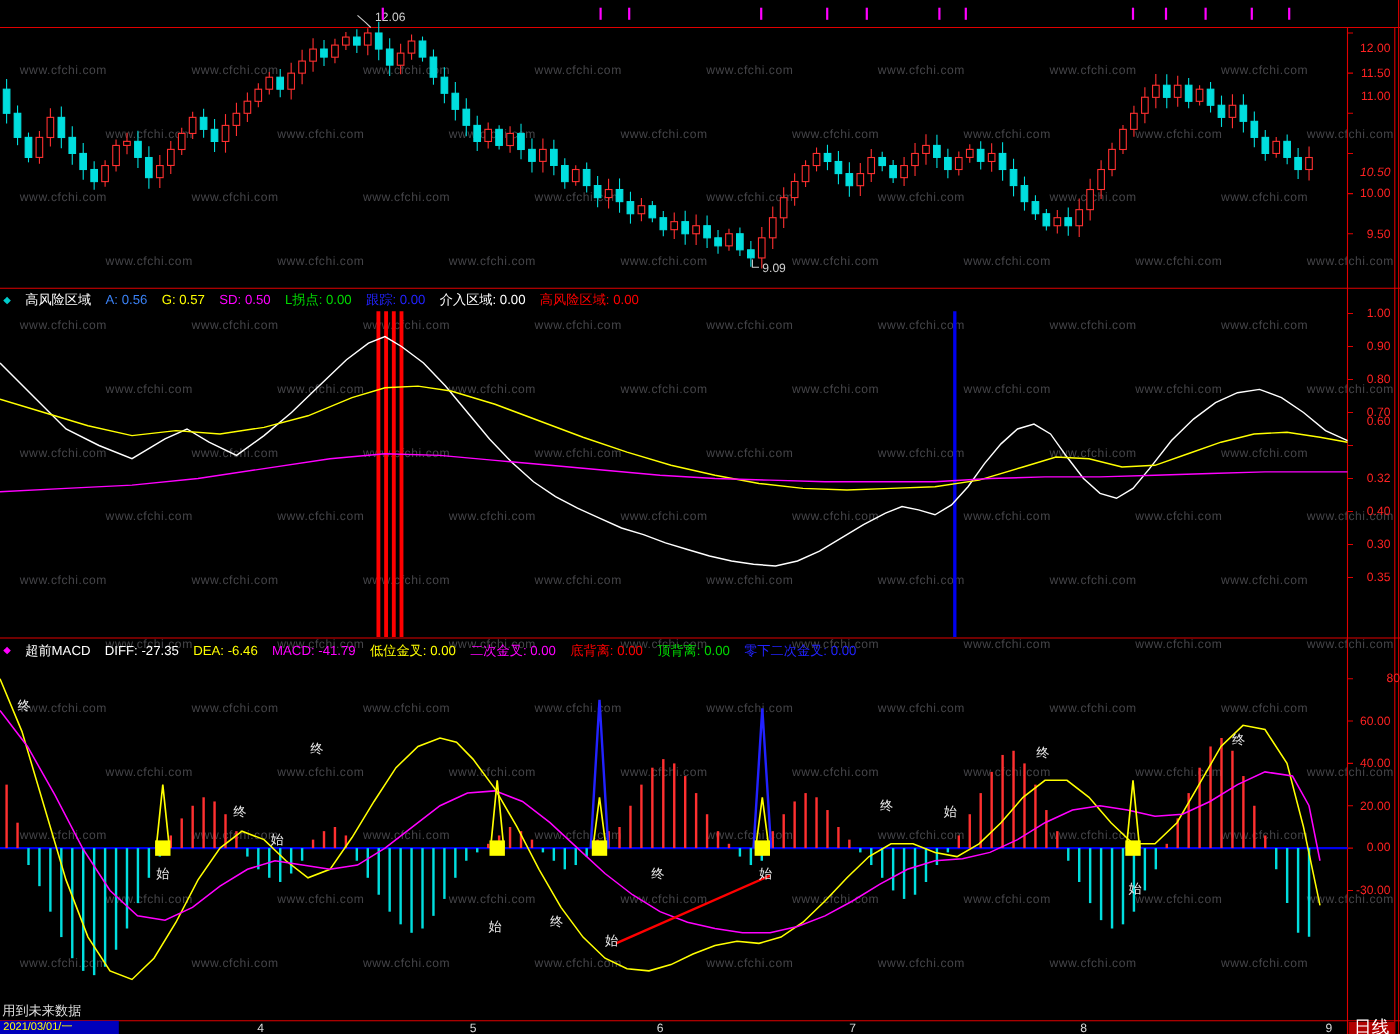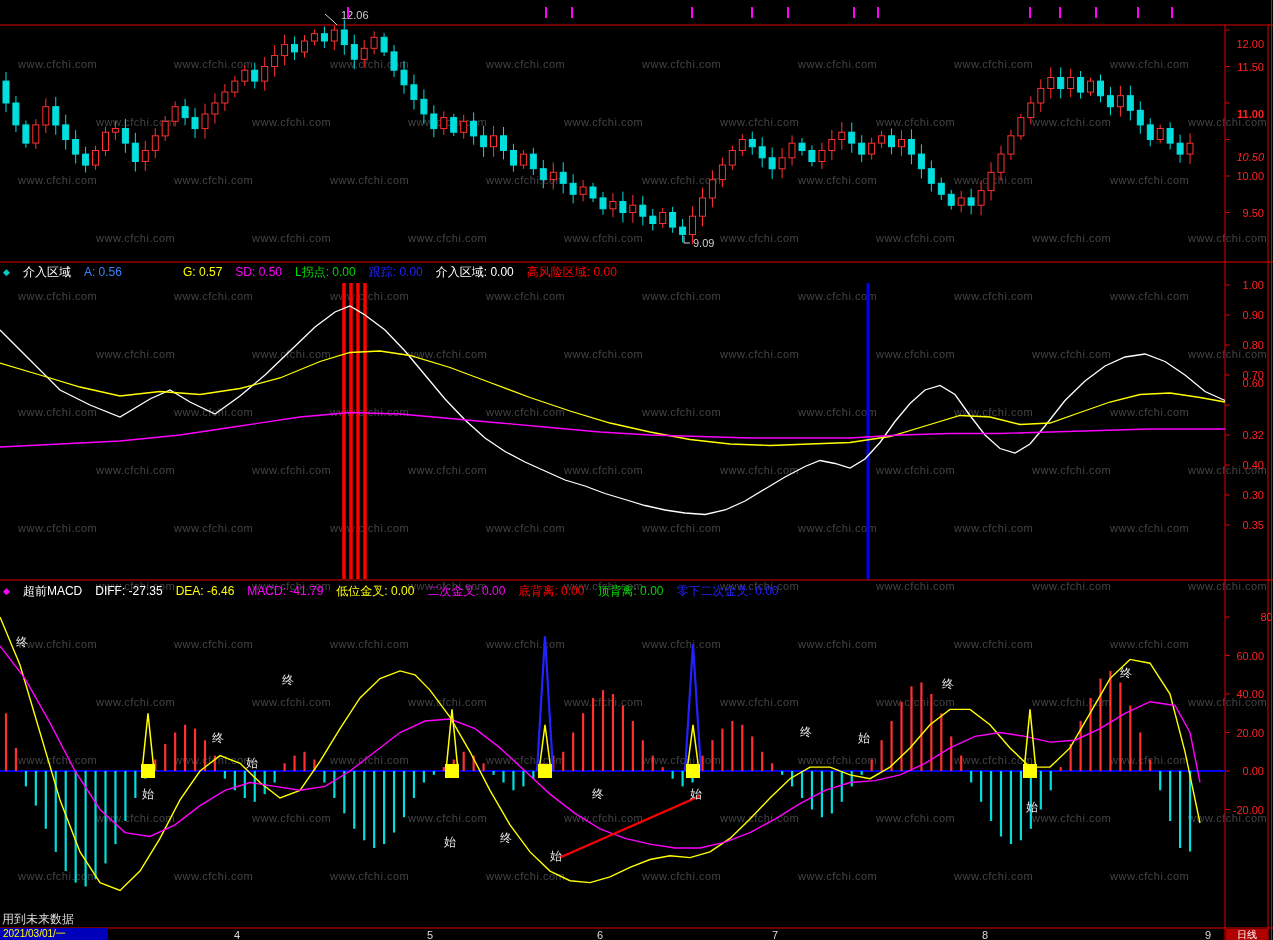--- a/index.html
+++ b/index.html
@@ -17,21 +17,21 @@
   .labelrow{position:absolute;left:3px;display:flex;gap:13px;font-size:12px;white-space:nowrap;
             z-index:3;align-items:center;height:16px;}
   #midlabels{top:264px;} #macdlabels{top:583px;}
   .lr-icon{font-size:9px;line-height:10px;}
   .axis-label{position:absolute;left:1227px;width:37px;text-align:right;color:#ff2222;
               font-size:11px;z-index:3;}
   .month{position:absolute;top:929px;color:#d9d9d9;font-size:11px;transform:translateX(-50%);z-index:3;}
   #datebox{position:absolute;left:0;top:928px;width:108px;height:12px;background:#0000bb;color:#ffff00;
            font-size:10px;line-height:12px;padding-left:3px;box-sizing:border-box;z-index:4;}
   #periodbox{position:absolute;left:1226px;top:929px;width:42px;height:11px;background:#b00000;color:#fff;
-             font-size:10px;line-height:11px;text-align:center;z-index:4;}
+             font-size:16px;line-height:11px;text-align:center;z-index:4;}
   #futurenote{position:absolute;left:2px;top:911px;color:#dcdcdc;font-size:12px;z-index:3;}
   .phaselabel{font-size:12px;}
 </style>
 </head>
 <body>
 
 <div id="app">
 
 
   <div id="wm">
@@ -619,23 +619,23 @@
         <text x="806" y="736.4" fill="#e8e8e8" font-size="12" text-anchor="middle" class="phaselabel">终</text>
         <text x="864" y="742.1" fill="#e8e8e8" font-size="12" text-anchor="middle" class="phaselabel">始</text>
         <text x="948" y="688.2" fill="#e8e8e8" font-size="12" text-anchor="middle" class="phaselabel">终</text>
         <text x="1032" y="811.4" fill="#e8e8e8" font-size="12" text-anchor="middle" class="phaselabel">始</text>
         <text x="1126" y="676.7" fill="#e8e8e8" font-size="12" text-anchor="middle" class="phaselabel">终</text>
       </g>
     </svg>
 
   <div id="midlabels" class="labelrow">
       <span class="lr-icon" style="color: rgb(0, 204, 204);">◆</span>
-      <span style="color: rgb(255, 255, 255);">介入区域</span>
+      <span style="color: rgb(255, 255, 255);">高风险区域</span>
       <span style="color: #3b82f6;">A: 0.56</span>
-      <span style="color: rgb(255, 255, 0); margin-left: 48px;">G: 0.57</span>
+      <span style="color: rgb(255, 255, 0);">G: 0.57</span>
       <span style="color: rgb(255, 0, 255);">SD: 0.50</span>
       <span style="color: rgb(0, 216, 0);">L拐点: 0.00</span>
       <span style="color: rgb(34, 34, 255);">跟踪: 0.00</span>
       <span style="color: rgb(255, 255, 255);">介入区域: 0.00</span>
       <span style="color: rgb(255, 0, 0);">高风险区域: 0.00</span>
     </div>
   <div id="macdlabels" class="labelrow">
       <span class="lr-icon" style="color: rgb(255, 0, 255);">◆</span>
       <span style="color: rgb(255, 255, 255);">超前MACD</span>
       <span style="color: rgb(255, 255, 255);">DIFF: -27.35</span>
@@ -644,39 +644,39 @@
       <span style="color: rgb(255, 255, 0);">低位金叉: 0.00</span>
       <span style="color: rgb(255, 0, 255);">二次金叉: 0.00</span>
       <span style="color: rgb(255, 0, 0);">底背离: 0.00</span>
       <span style="color: rgb(0, 216, 0);">顶背离: 0.00</span>
       <span style="color: rgb(34, 34, 255);">零下二次金叉: 0.00</span>
     </div>
 
   <div id="rightaxis">
       <span class="axis-label" style="top: 38px;">12.00</span>
       <span class="axis-label" style="top: 60.5px;">11.50</span>
-      <span class="axis-label" style="top: 108px; font-weight: bold;">11.00</span>
+      <span class="axis-label" style="top: 82px;">11.00</span>
       <span class="axis-label" style="top: 151px; font-style: italic;">10.50</span>
       <span class="axis-label" style="top: 170px;">10.00</span>
       <span class="axis-label" style="top: 206.5px;">9.50</span>
       <span class="axis-label" style="top: 279px;">1.00</span>
       <span class="axis-label" style="top: 309px;">0.90</span>
       <span class="axis-label" style="top: 339px;">0.80</span>
       <span class="axis-label" style="top: 369px;">0.70</span>
       <span class="axis-label" style="top: 377px;">0.60</span>
       <span class="axis-label" style="top: 429px;">0.32</span>
       <span class="axis-label" style="top: 459px;">0.40</span>
       <span class="axis-label" style="top: 489px;">0.30</span>
       <span class="axis-label" style="top: 519px;">0.35</span>
       <span class="axis-label" style="top: 611px; margin-left: 24px;">80.00</span>
       <span class="axis-label" style="top: 649.5px;">60.00</span>
       <span class="axis-label" style="top: 688px;">40.00</span>
       <span class="axis-label" style="top: 726.5px;">20.00</span>
       <span class="axis-label" style="top: 765px;">0.00</span>
-      <span class="axis-label" style="top: 803.5px;">-20.00</span>
+      <span class="axis-label" style="top: 803.5px;">-30.00</span>
     </div>
   <div id="months">
       <span class="month" style="left: 237px;">4</span>
       <span class="month" style="left: 430px;">5</span>
       <span class="month" style="left: 600px;">6</span>
       <span class="month" style="left: 775px;">7</span>
       <span class="month" style="left: 985px;">8</span>
       <span class="month" style="left: 1208px;">9</span>
     </div>
 

